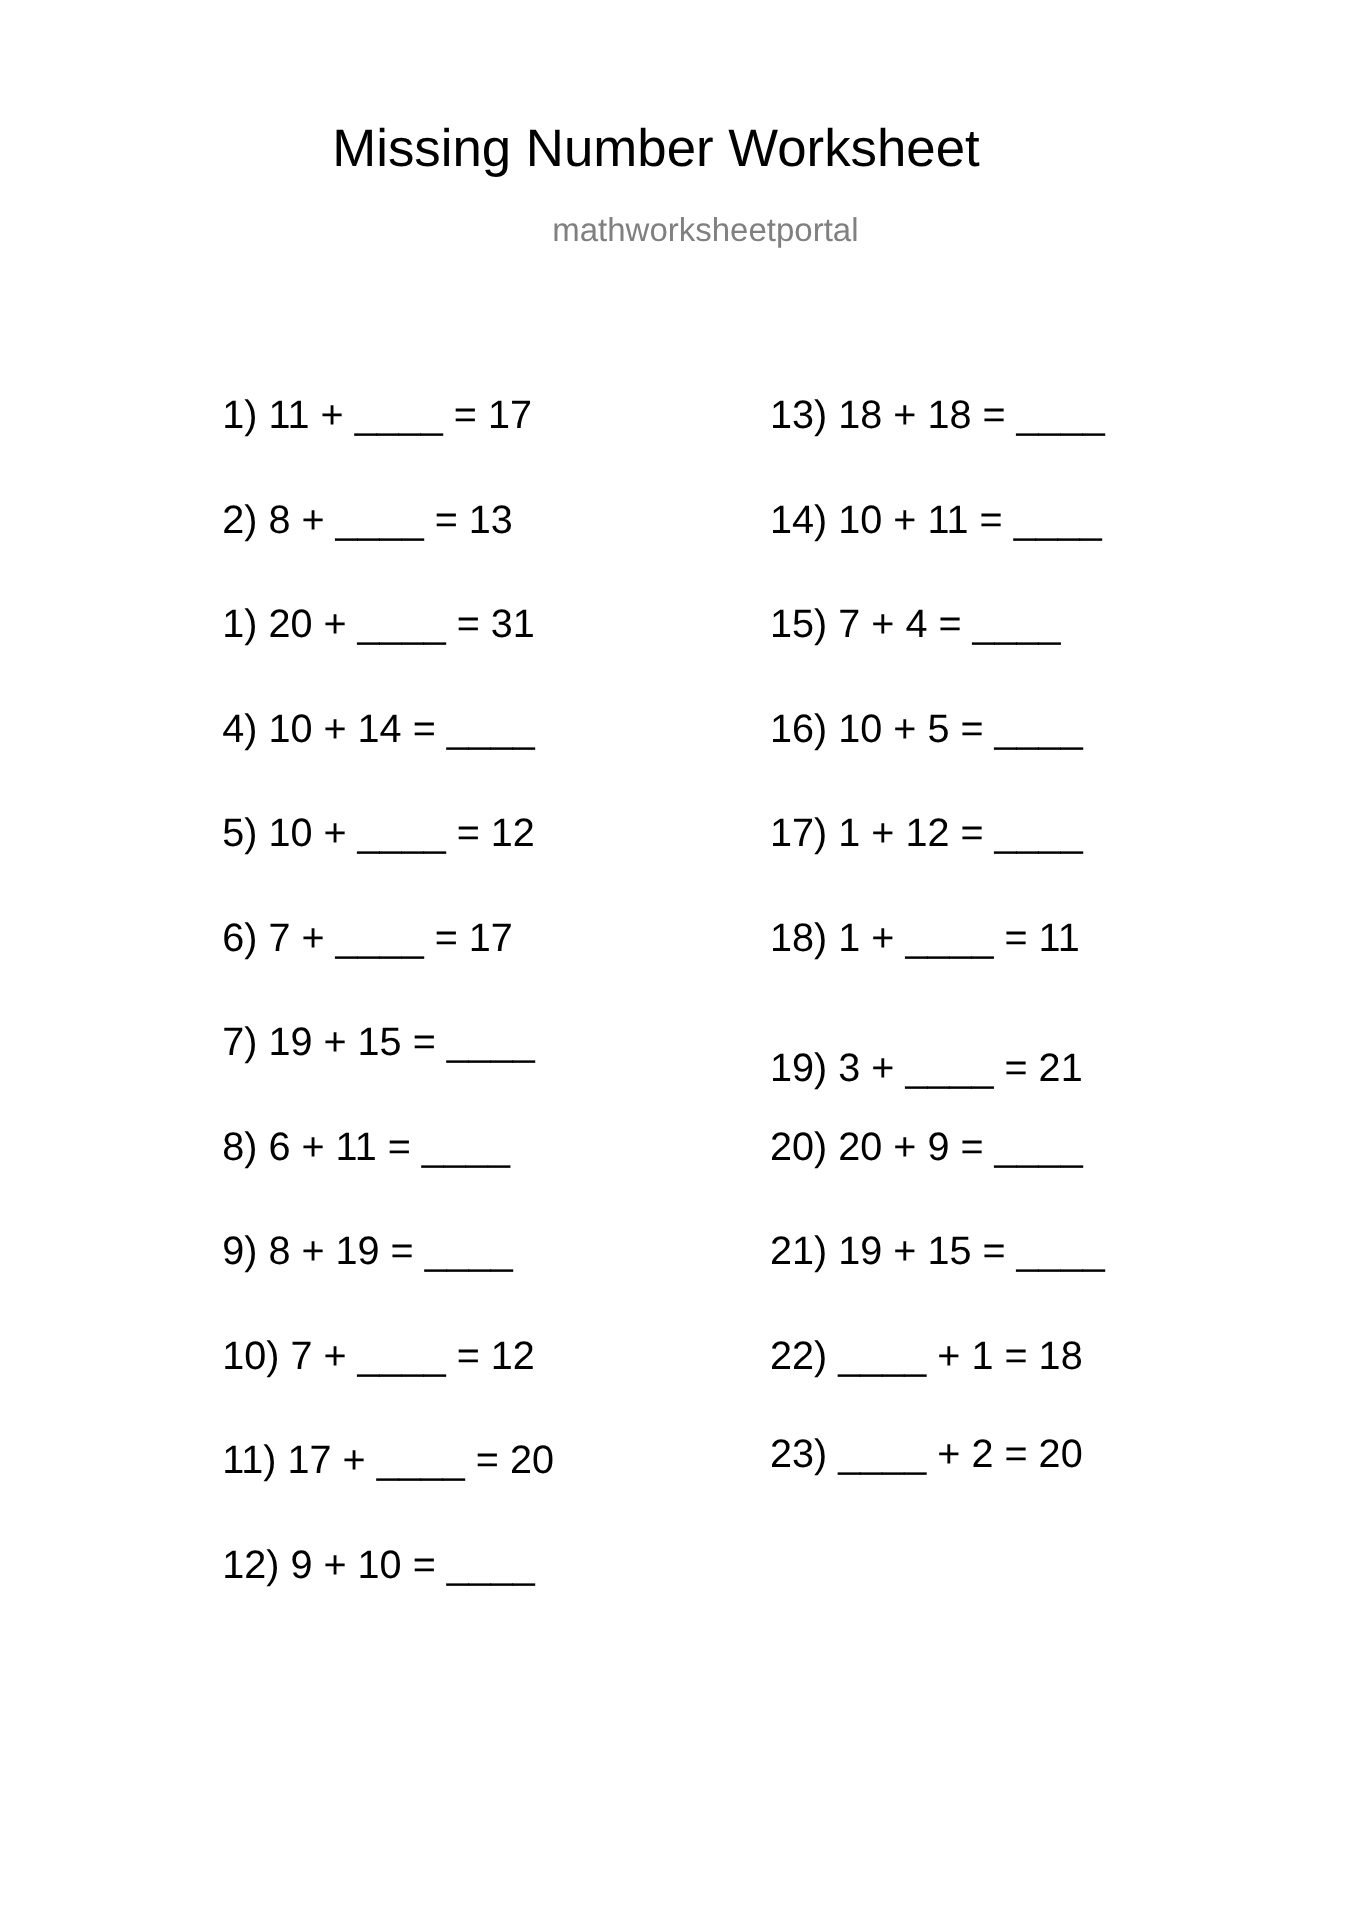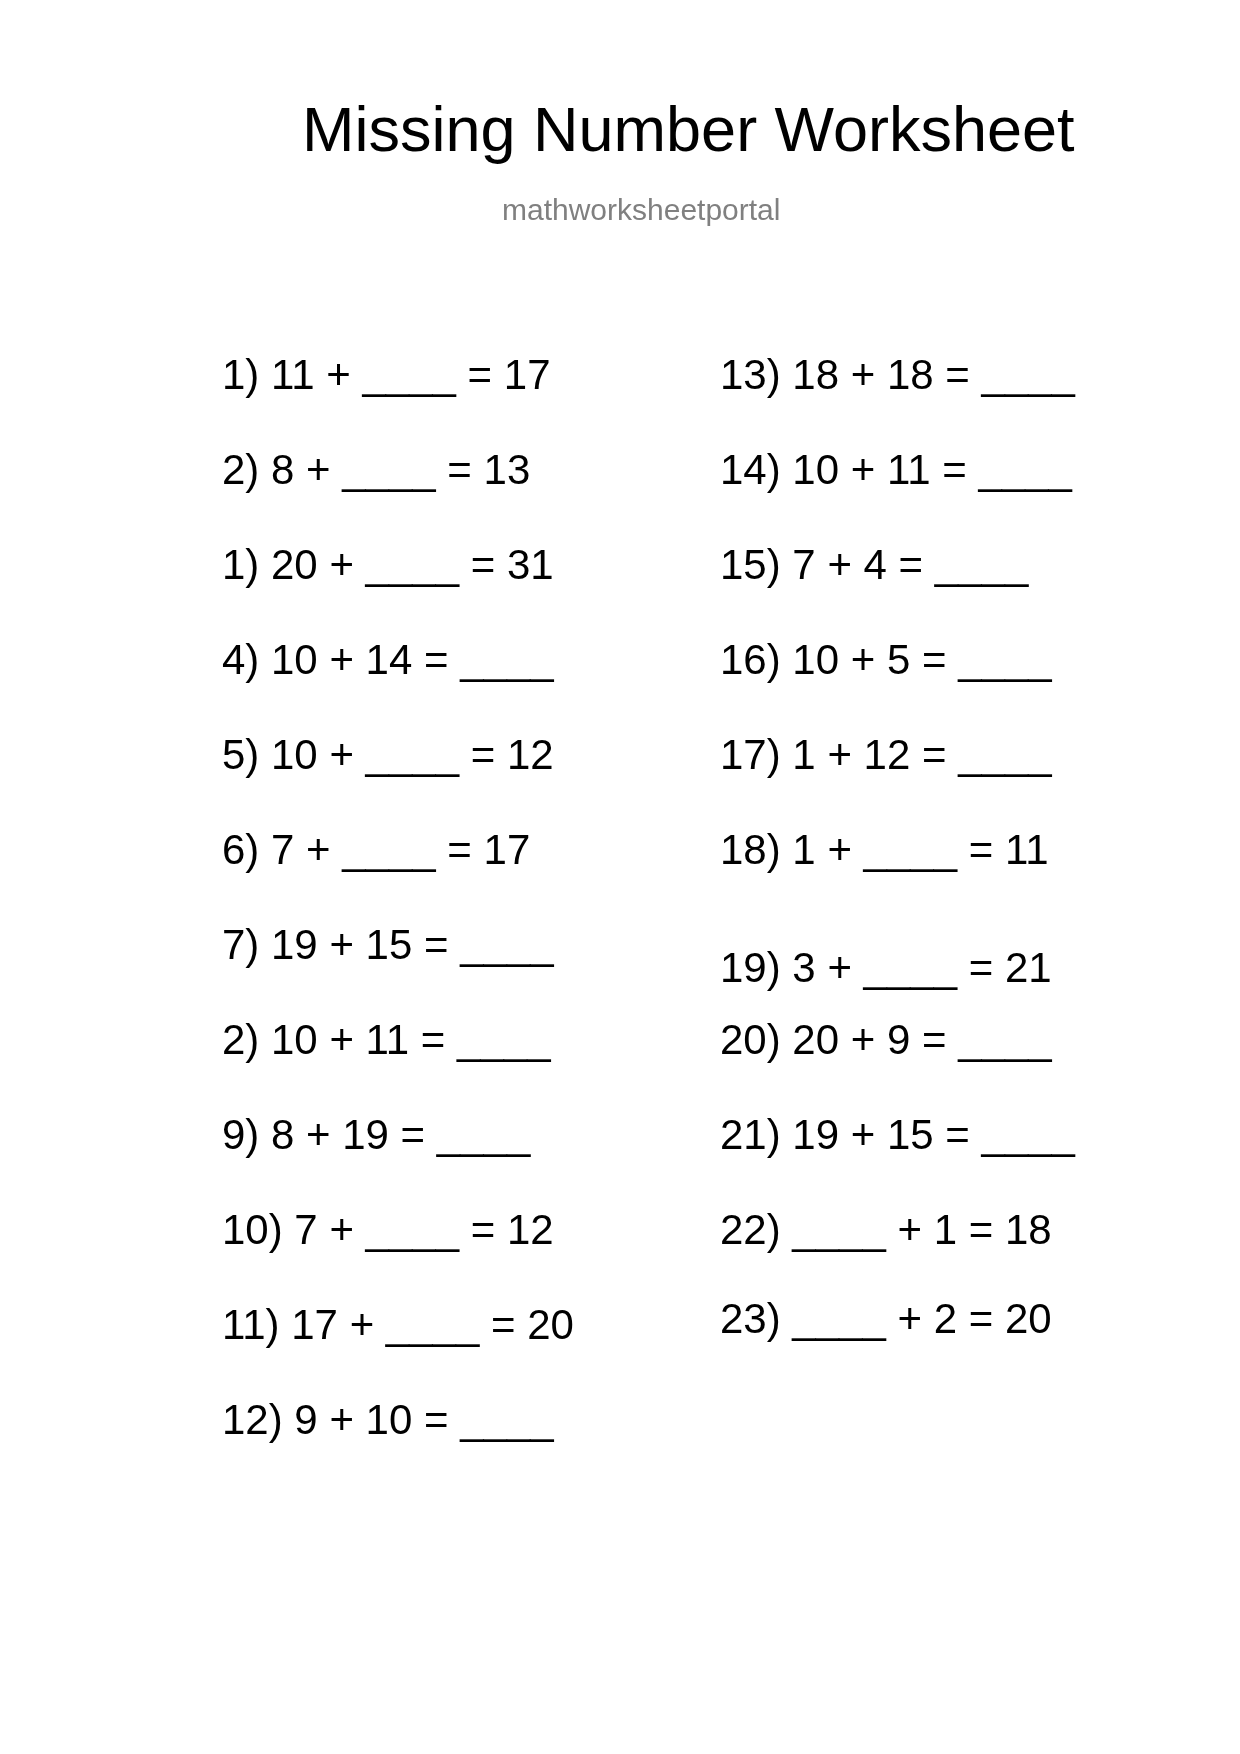--- a/index.html
+++ b/index.html
@@ -13,21 +13,21 @@
       position: relative;
       overflow: hidden;
       font-family: "Liberation Sans", sans-serif;
       color: #000000;
     }
     .title {
       position: absolute;
       left: 302px;
       top: 155px;
       transform: translateY(-0.905em);
-      font-size: 63px;
+      font-size: 48px;
       line-height: 1;
       white-space: nowrap;
       color: #000000;
       margin: 0;
       font-weight: normal;
     }
     .subtitle {
       position: absolute;
       left: 502px;
       top: 222px;
@@ -39,42 +39,41 @@
     }
     .column {
       position: absolute;
       top: 392px;
     }
     .column.left { left: 202px; }
     .column.right { left: 700px; }
     .problem {
       position: absolute;
       left: 0;
-      font-size: 42px;
+      font-size: 36px;
       line-height: 1;
       white-space: pre;
       transform: translateY(-0.905em);
-      margin-left: 20px;
     }
   </style>
 </head>
 <body>
 
 <h1 class="title">Missing Number Worksheet</h1>
 <div class="subtitle">mathworksheetportal</div>
 
 <div class="column left">
   <div class="problem" style="top:0px">1) 11 + ____ = 17</div>
   <div class="problem" style="top:95px">2) 8 + ____ = 13</div>
   <div class="problem" style="top:190px">1) 20 + ____ = 31</div>
   <div class="problem" style="top:285px">4) 10 + 14 = ____</div>
   <div class="problem" style="top:380px">5) 10 + ____ = 12</div>
   <div class="problem" style="top:475px">6) 7 + ____ = 17</div>
   <div class="problem" style="top:570px">7) 19 + 15 = ____</div>
-  <div class="problem" style="top:665px">2) 10 + 11 = ____</div>
+  <div class="problem" style="top:665px">8) 6 + 11 = ____</div>
   <div class="problem" style="top:760px">9) 8 + 19 = ____</div>
   <div class="problem" style="top:855px">10) 7 + ____ = 12</div>
   <div class="problem" style="top:950px">11) 17 + ____ = 20</div>
   <div class="problem" style="top:1045px">12) 9 + 10 = ____</div>
 </div>
 
 <div class="column right">
   <div class="problem" style="top:0px">13) 18 + 18 = ____</div>
   <div class="problem" style="top:95px">14) 10 + 11 = ____</div>
   <div class="problem" style="top:190px">15) 7 + 4 = ____</div>

